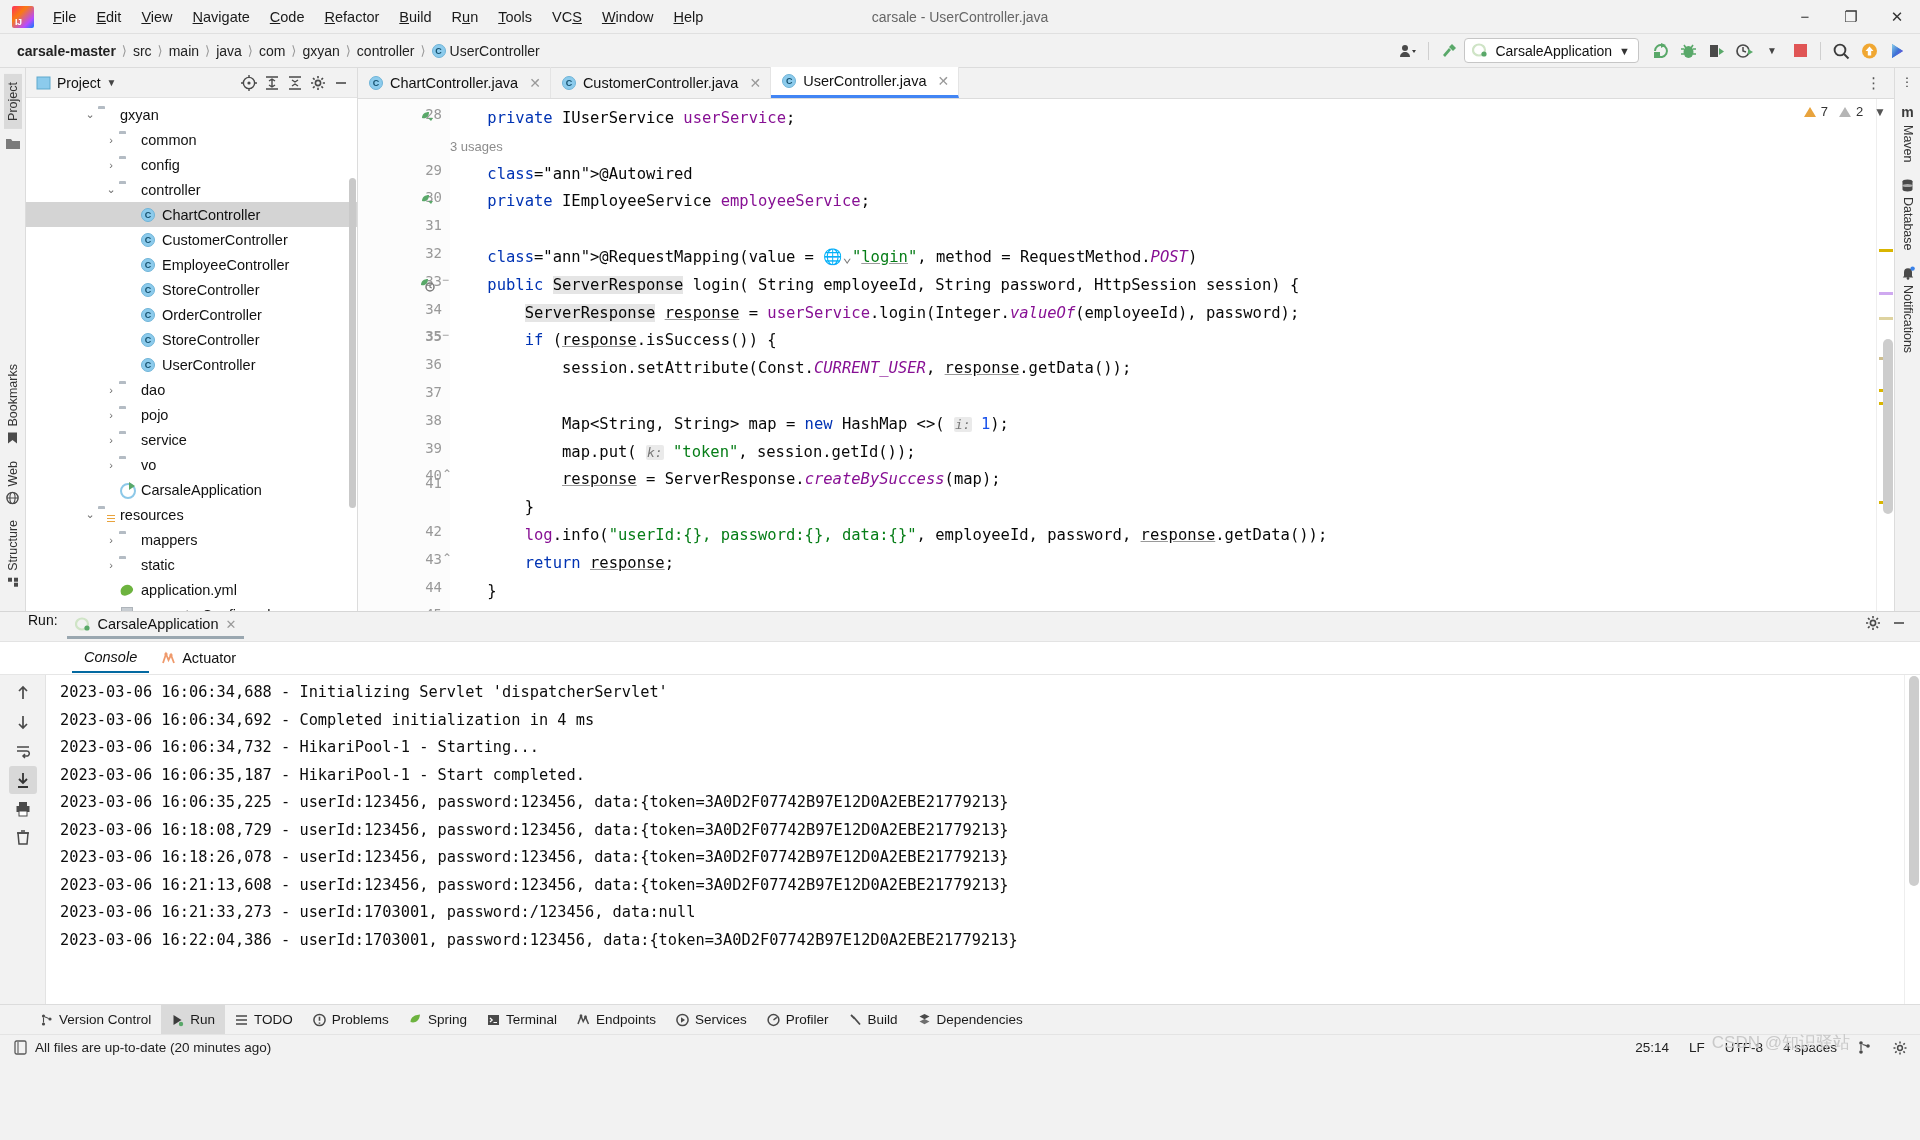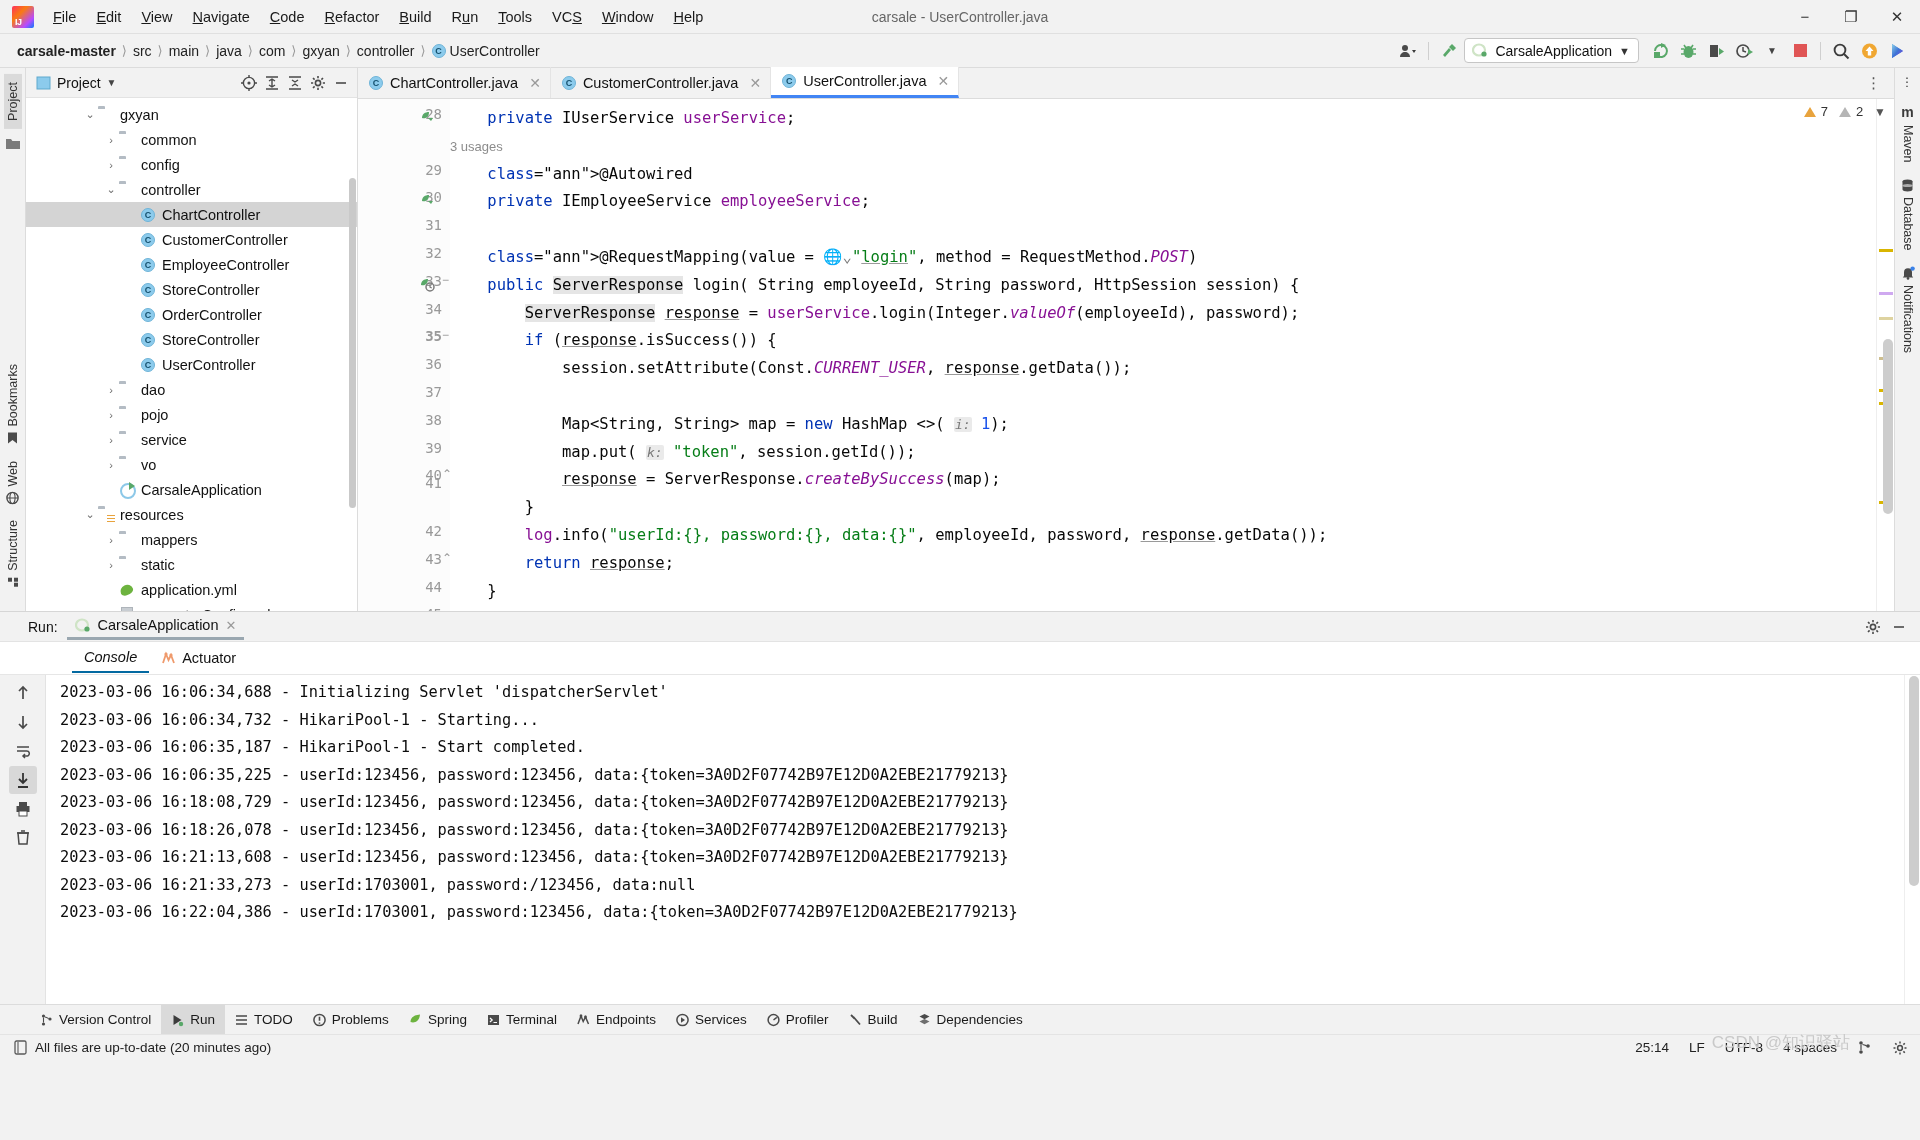--- a/index.html
+++ b/index.html
@@ -133,21 +133,21 @@
   
   .stripes { width:18px; flex:none; background:#fff; position:relative; border-left:1px solid #eee;}
   .stripe { position:absolute; left:2px; width:14px; height:3px; }
   .insp-badge { position:absolute; top:5px; right:8px; display:flex; align-items:center; gap:5px; font-size:13px; color:#333; z-index:5;}
   .warn-tri { width:0;height:0;border-left:6px solid transparent;border-right:6px solid transparent;border-bottom:10px solid #e8a33d;}
   .warn-tri.gray { border-bottom-color:#b5b5b5; }
   .scroll-thumb { position:absolute; right:1px; width:10px; background:#cdcdcd; border-radius:5px; }
 
   
   .runpanel { height:393px; flex:none; display:flex; flex-direction:column; background:#fff; border-top:1px solid #d6d6d6;}
-  .runhdr { height:30px; background:#f2f2f2; display:flex; align-items:center; padding-left:28px; gap:9px; flex:none;
+  .runhdr { height:30px; background:#f2f2f2; display:flex; align-items:flex-start; padding-left:28px; gap:9px; flex:none;
             border-bottom:1px solid #e3e3e3;}
   .runhdr .lbl { font-size:14px; color:#111; }
   .run-tab { display:flex; align-items:center; gap:7px; font-size:14.5px; color:#111; padding:4px 8px;
              border-bottom:3px solid #9aa7b0; }
   .runhdr .right { margin-left:auto; display:flex; gap:4px; padding-right:10px; }
   .subtabs { height:33px; background:#fff; display:flex; align-items:center; padding-left:72px; gap:0; flex:none;
              border-bottom:1px solid #e6e6e6;}
   .subtab { font-size:14.5px; color:#111; padding:6px 12px; display:flex; align-items:center; gap:6px;}
   .subtab.active { border-bottom:2px solid #0369a1;font-style:italic; }
   .console-row { flex:1; display:flex; min-height:0; }
@@ -773,20 +773,21 @@
         </div>
         <div class="rs-btn">
           <svg width="16" height="18" viewBox="0 0 16 18">
               <path d="M3 4h10l-1 11H4z" fill="none" stroke="#4a4a4a" stroke-width="1.5"></path>
               <path d="M2 4h12M6 2h4" stroke="#4a4a4a" stroke-width="1.5"></path>
             </svg>
         </div>
       </div>
       <div class="console" id="console">
           <div class="cline">2023-03-06 16:06:34,688 - Initializing Servlet 'dispatcherServlet'</div>
+          <div class="cline">2023-03-06 16:06:34,692 - Completed initialization in 4 ms</div>
           <div class="cline">2023-03-06 16:06:34,732 - HikariPool-1 - Starting...</div>
           <div class="cline">2023-03-06 16:06:35,187 - HikariPool-1 - Start completed.</div>
           <div class="cline">2023-03-06 16:06:35,225 - userId:123456, password:123456, data:{token=3A0D2F07742B97E12D0A2EBE21779213}</div>
           <div class="cline">2023-03-06 16:18:08,729 - userId:123456, password:123456, data:{token=3A0D2F07742B97E12D0A2EBE21779213}</div>
           <div class="cline">2023-03-06 16:18:26,078 - userId:123456, password:123456, data:{token=3A0D2F07742B97E12D0A2EBE21779213}</div>
           <div class="cline">2023-03-06 16:21:13,608 - userId:123456, password:123456, data:{token=3A0D2F07742B97E12D0A2EBE21779213}</div>
           <div class="cline">2023-03-06 16:21:33,273 - userId:1703001, password:/123456, data:null</div>
           <div class="cline">2023-03-06 16:22:04,386 - userId:1703001, password:123456, data:{token=3A0D2F07742B97E12D0A2EBE21779213}</div>
         </div>
       <div class="stripes" style="width:16px;">

